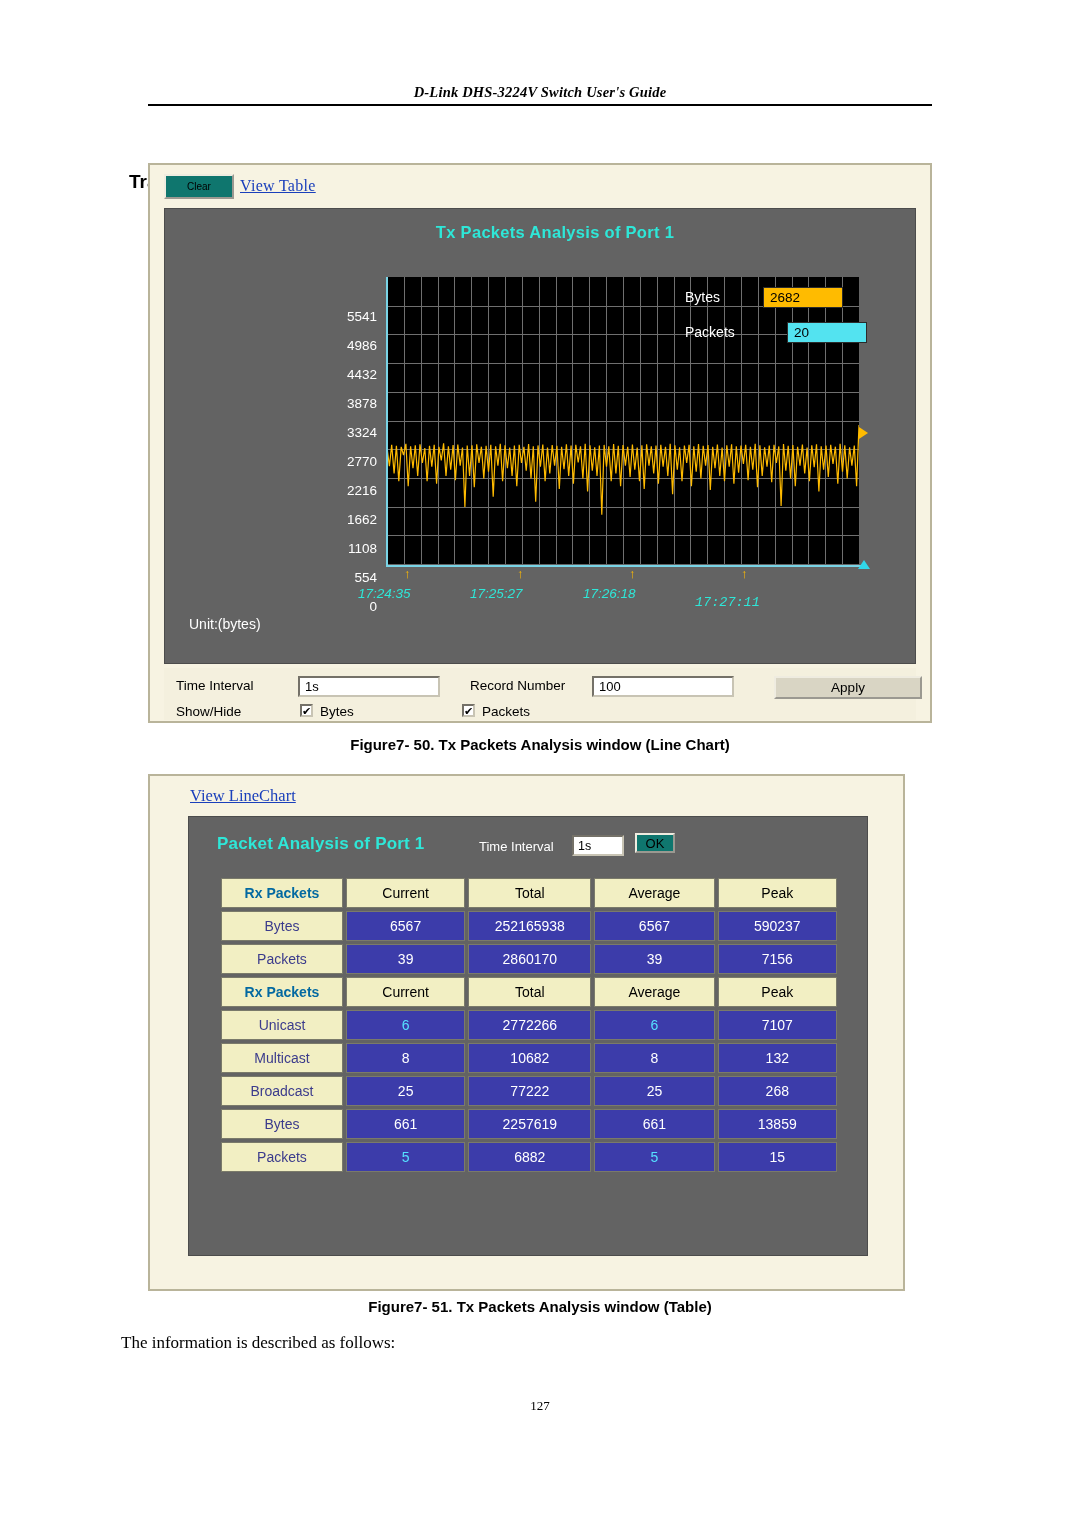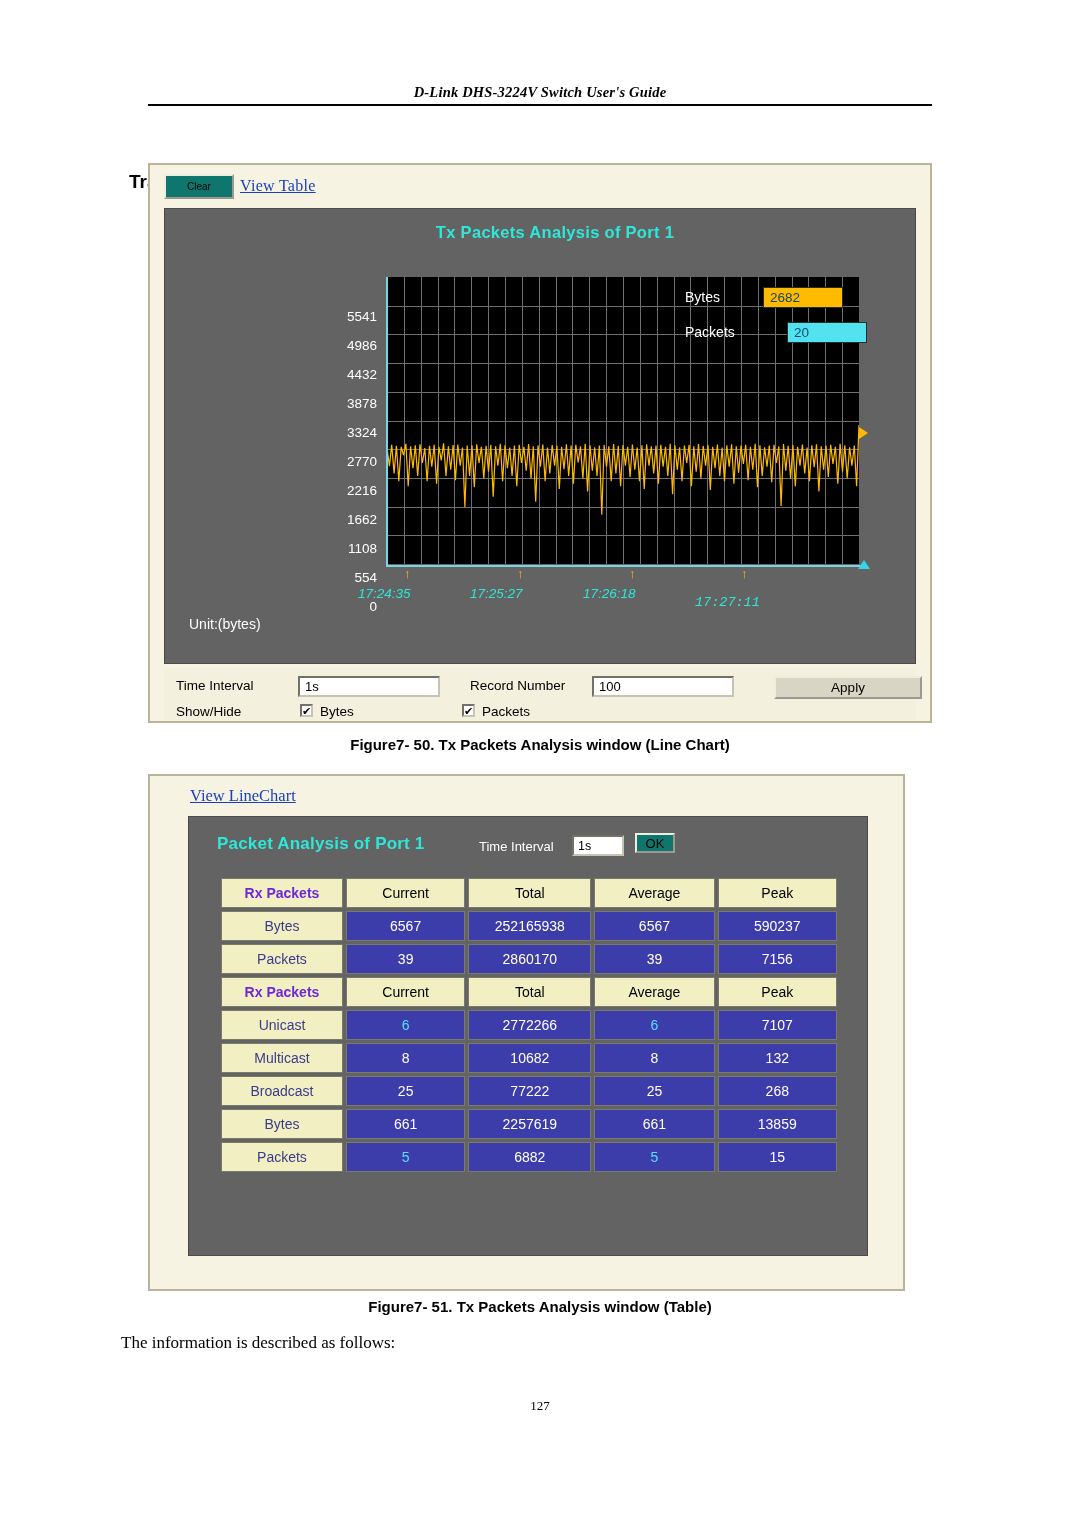--- a/index.html
+++ b/index.html
@@ -148,21 +148,21 @@
     font-family:"Liberation Sans", sans-serif;
     font-size:14px;
     color:#ffffff;
   }
   .legend-box {
     position:absolute;
     width:80px; height:21px;
     border:1px solid #2b2b2b;
     font-family:"Liberation Sans", sans-serif;
     font-size:13.5px;
-    color:#0c4a6e;
+    color:#000000;
     display:flex; align-items:center;
     padding-left:6px;
     box-sizing:border-box;
   }
 
   
   .ctrl-strip {
     position:absolute; left:14px; top:503px; width:752px; height:52px;
     background:#f4f0de;
   }
@@ -270,21 +270,21 @@
   }
   table.stats td {
     height:26px;
     text-align:center;
     font-family:"Liberation Sans", sans-serif;
     font-size:14px;
     border:1px solid #7a7a6a;
   }
   td.hdr-y {
     background:#f2efc3;
-    color:#6d28d9;
+    color:#0369a1;
     font-weight:bold;
     width:128px;
   }
   td.hdr-y2 {
     background:#f2efc3;
     color:#000;
     width:128px;
   }
   td.cell {
     background:#3c3caa;

